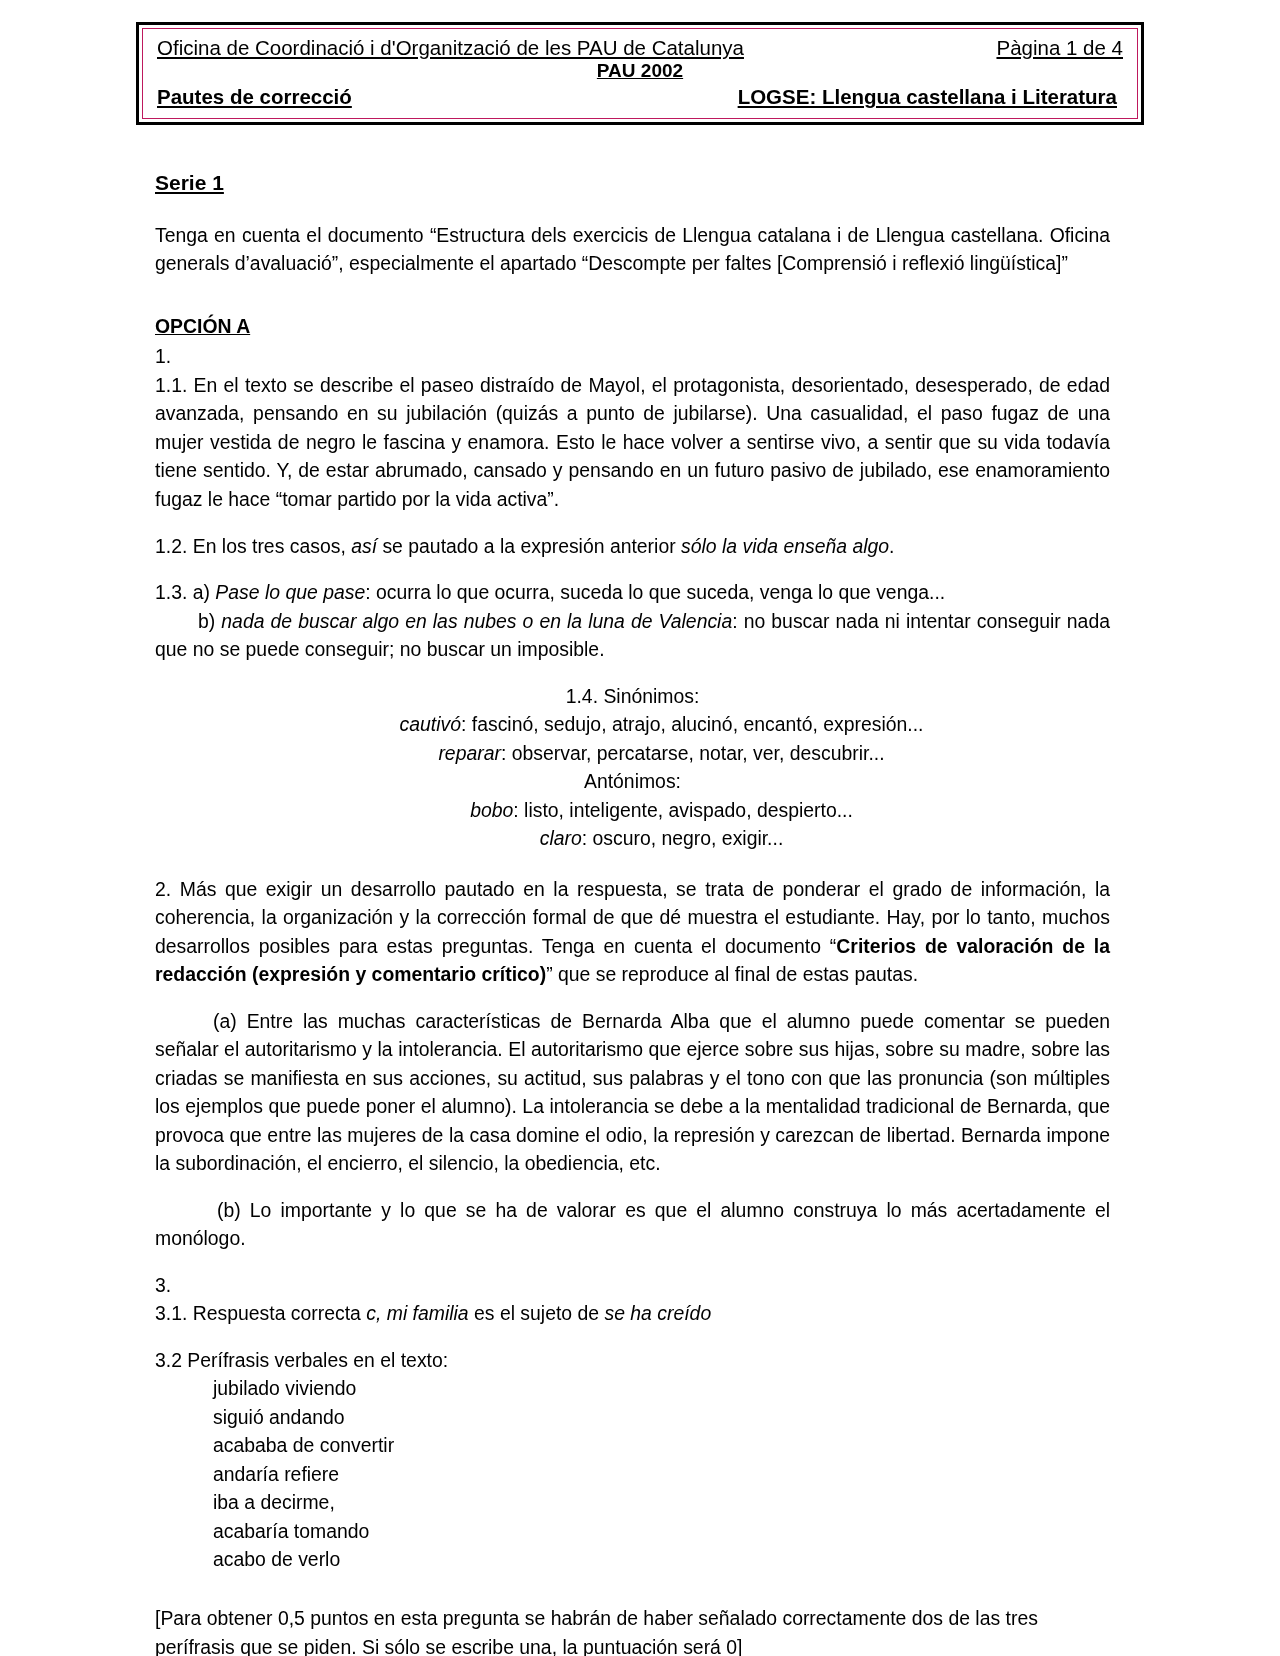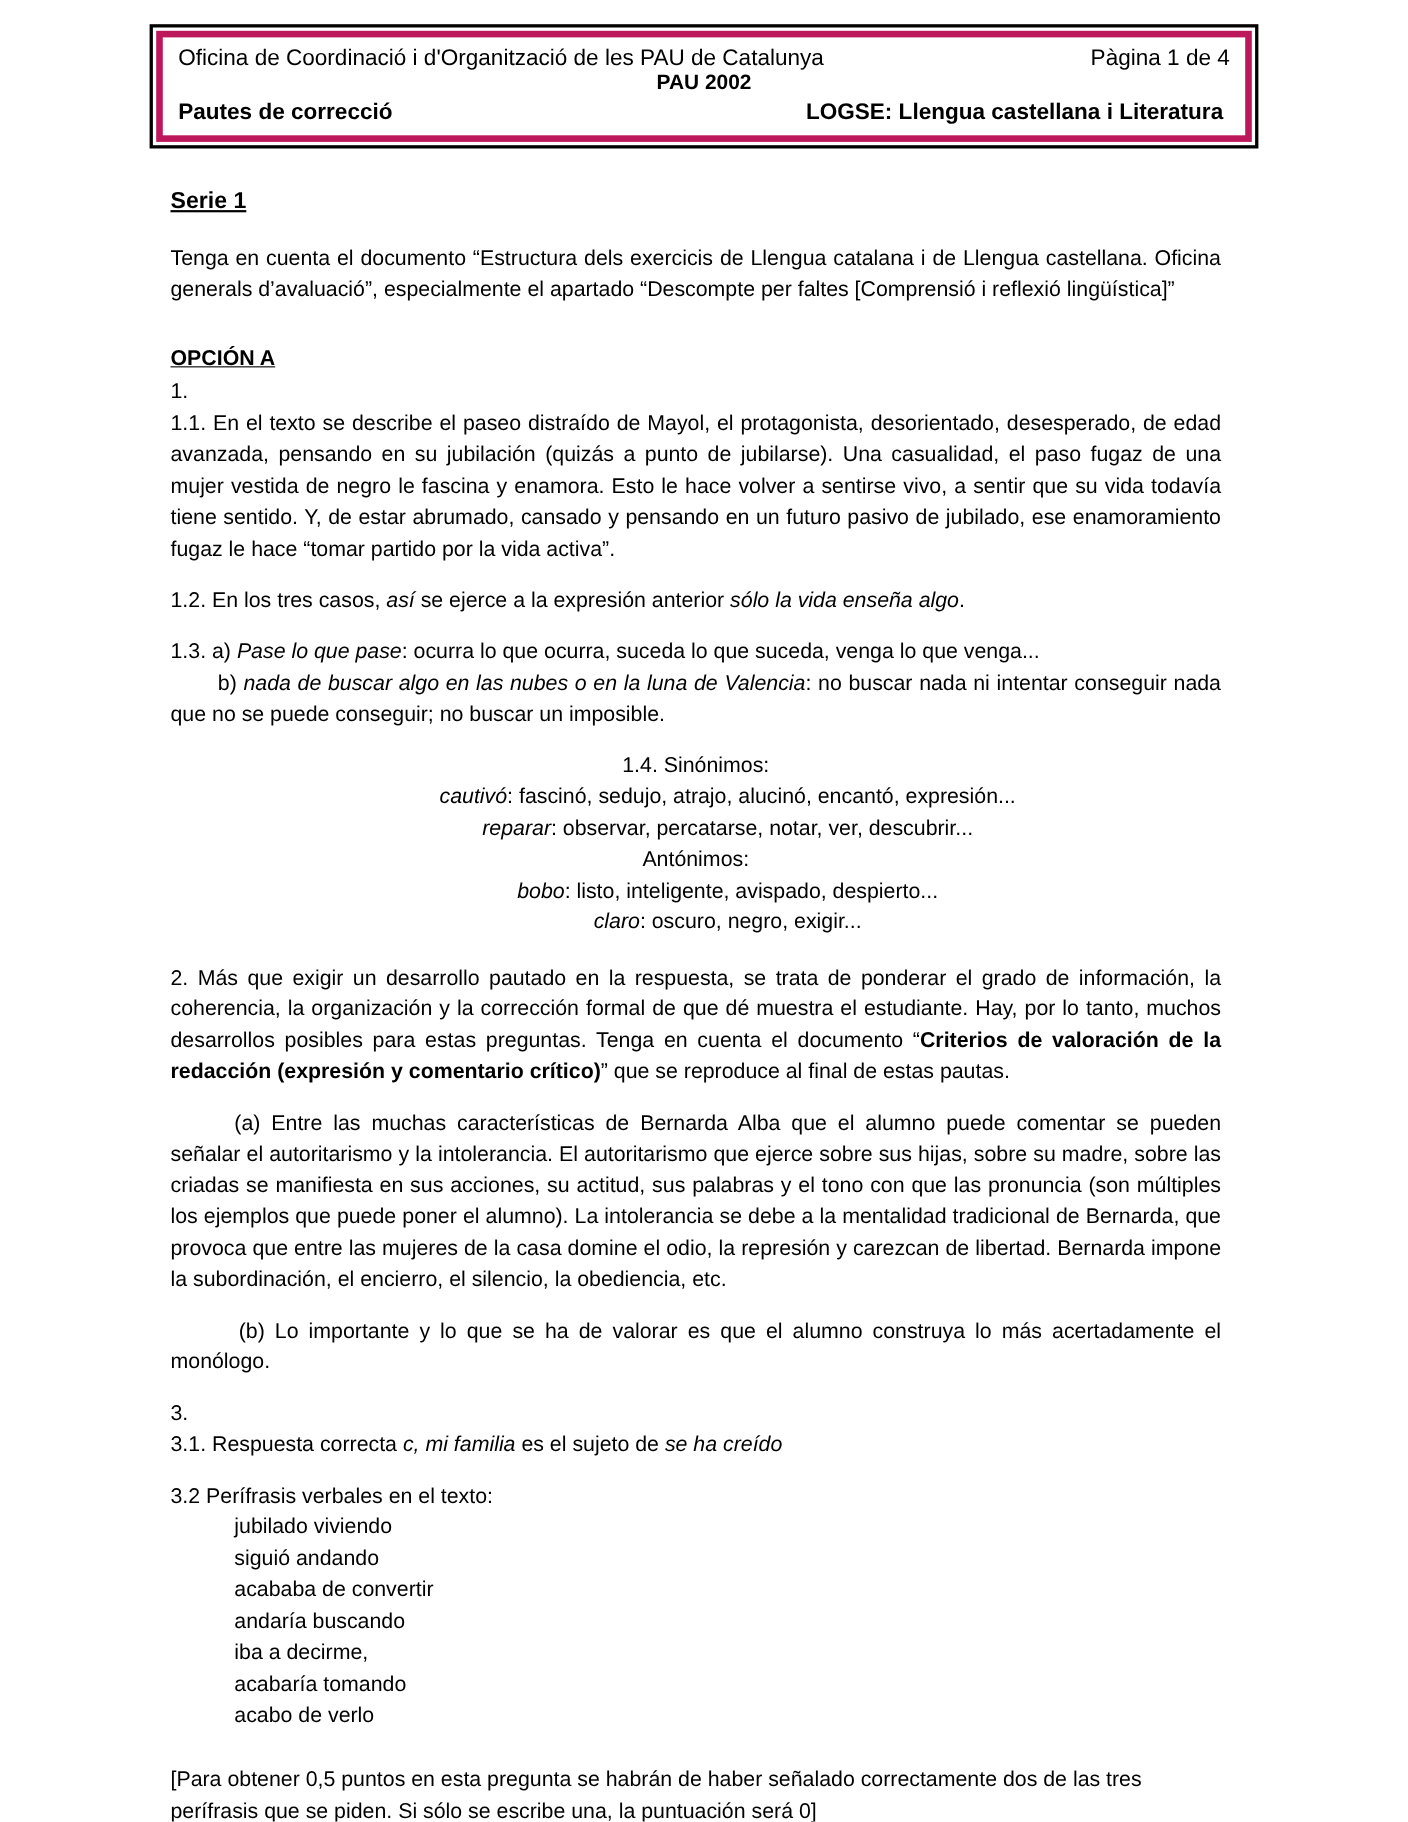--- a/index.html
+++ b/index.html
@@ -22,22 +22,23 @@
   .header-outer {
     position: absolute;
     left: 136px;
     top: 22px;
     width: 1008px;
     border: 3px solid #000;
     background: #fff;
     padding: 3px;
   }
   .header-inner {
-    border: 6px solid #be185d;
+    border: 1px solid #be185d;
     padding: 5px 14px 7px 14px;
+    text-decoration: underline;
   }
   .hdr-row1 {
     display: flex;
     justify-content: space-between;
     align-items: baseline;
     font-size: 20.5px;
     line-height: 1.35;
   }
   .hdr-center {
     text-align: center;
@@ -121,21 +122,21 @@
 
     <div class="spacer-sm"></div>
 
     <div class="section-title">OPCIÓN A</div>
 
     <div class="num-line">1.</div>
 
     <p>1.1.    En el texto se describe el paseo distraído de Mayol, el protagonista, desorientado, desesperado, de edad avanzada, pensando en su jubilación (quizás a punto de jubilarse). Una casualidad, el paso fugaz de una mujer vestida de negro le fascina y enamora. Esto le hace volver a sentirse vivo, a sentir que su vida todavía tiene sentido. Y, de estar abrumado, cansado y pensando en un futuro pasivo de jubilado, ese enamoramiento fugaz le hace “tomar partido por la vida activa”.</p>
 
     <p class="nojust">
-      <span>1.2. En los tres casos, </span><i>así</i><span> se ejerce a la expresión anterior </span><i>sólo la vida enseña algo</i><span>.</span>
+      <span>1.2. En los tres casos, </span><i>así</i><span> se pautado a la expresión anterior </span><i>sólo la vida enseña algo</i><span>.</span>
     </p>
 
     <p class="blk">
       <span>1.3. a) </span><i>Pase lo que pase</i><span>: ocurra lo que ocurra, suceda lo que suceda,  venga lo que venga...</span>
     </p>
     <p style="text-indent:43px;">
       <span>b) </span><i>nada de buscar algo en las nubes o en la luna de Valencia</i><span>: no buscar nada ni  intentar conseguir nada que no se puede conseguir; no buscar un imposible.</span>
     </p>
 
     <div class="list-block">
@@ -161,21 +162,21 @@
 
     <p class="nojust">
       <span>3.1. Respuesta correcta  </span><i>c, mi familia</i><span>  es el sujeto de </span><i>se ha creído</i>
     </p>
 
     <div>3.2  Perífrasis verbales en el texto:</div>
     <div class="verbs">
       <div>jubilado viviendo</div>
       <div>siguió andando</div>
       <div>acababa de convertir</div>
-      <div>andaría buscando</div>
+      <div>andaría refiere</div>
       <div>iba a decirme,</div>
       <div>acabaría tomando</div>
       <div>acabo de verlo</div>
     </div>
 
     <div class="spacer-lg"></div>
 
     <p class="nojust"> [Para obtener 0,5 puntos en esta pregunta se habrán de haber señalado correctamente dos de las tres perífrasis que se piden. Si sólo se escribe  una, la puntuación será 0]</p>
 
   </div>

